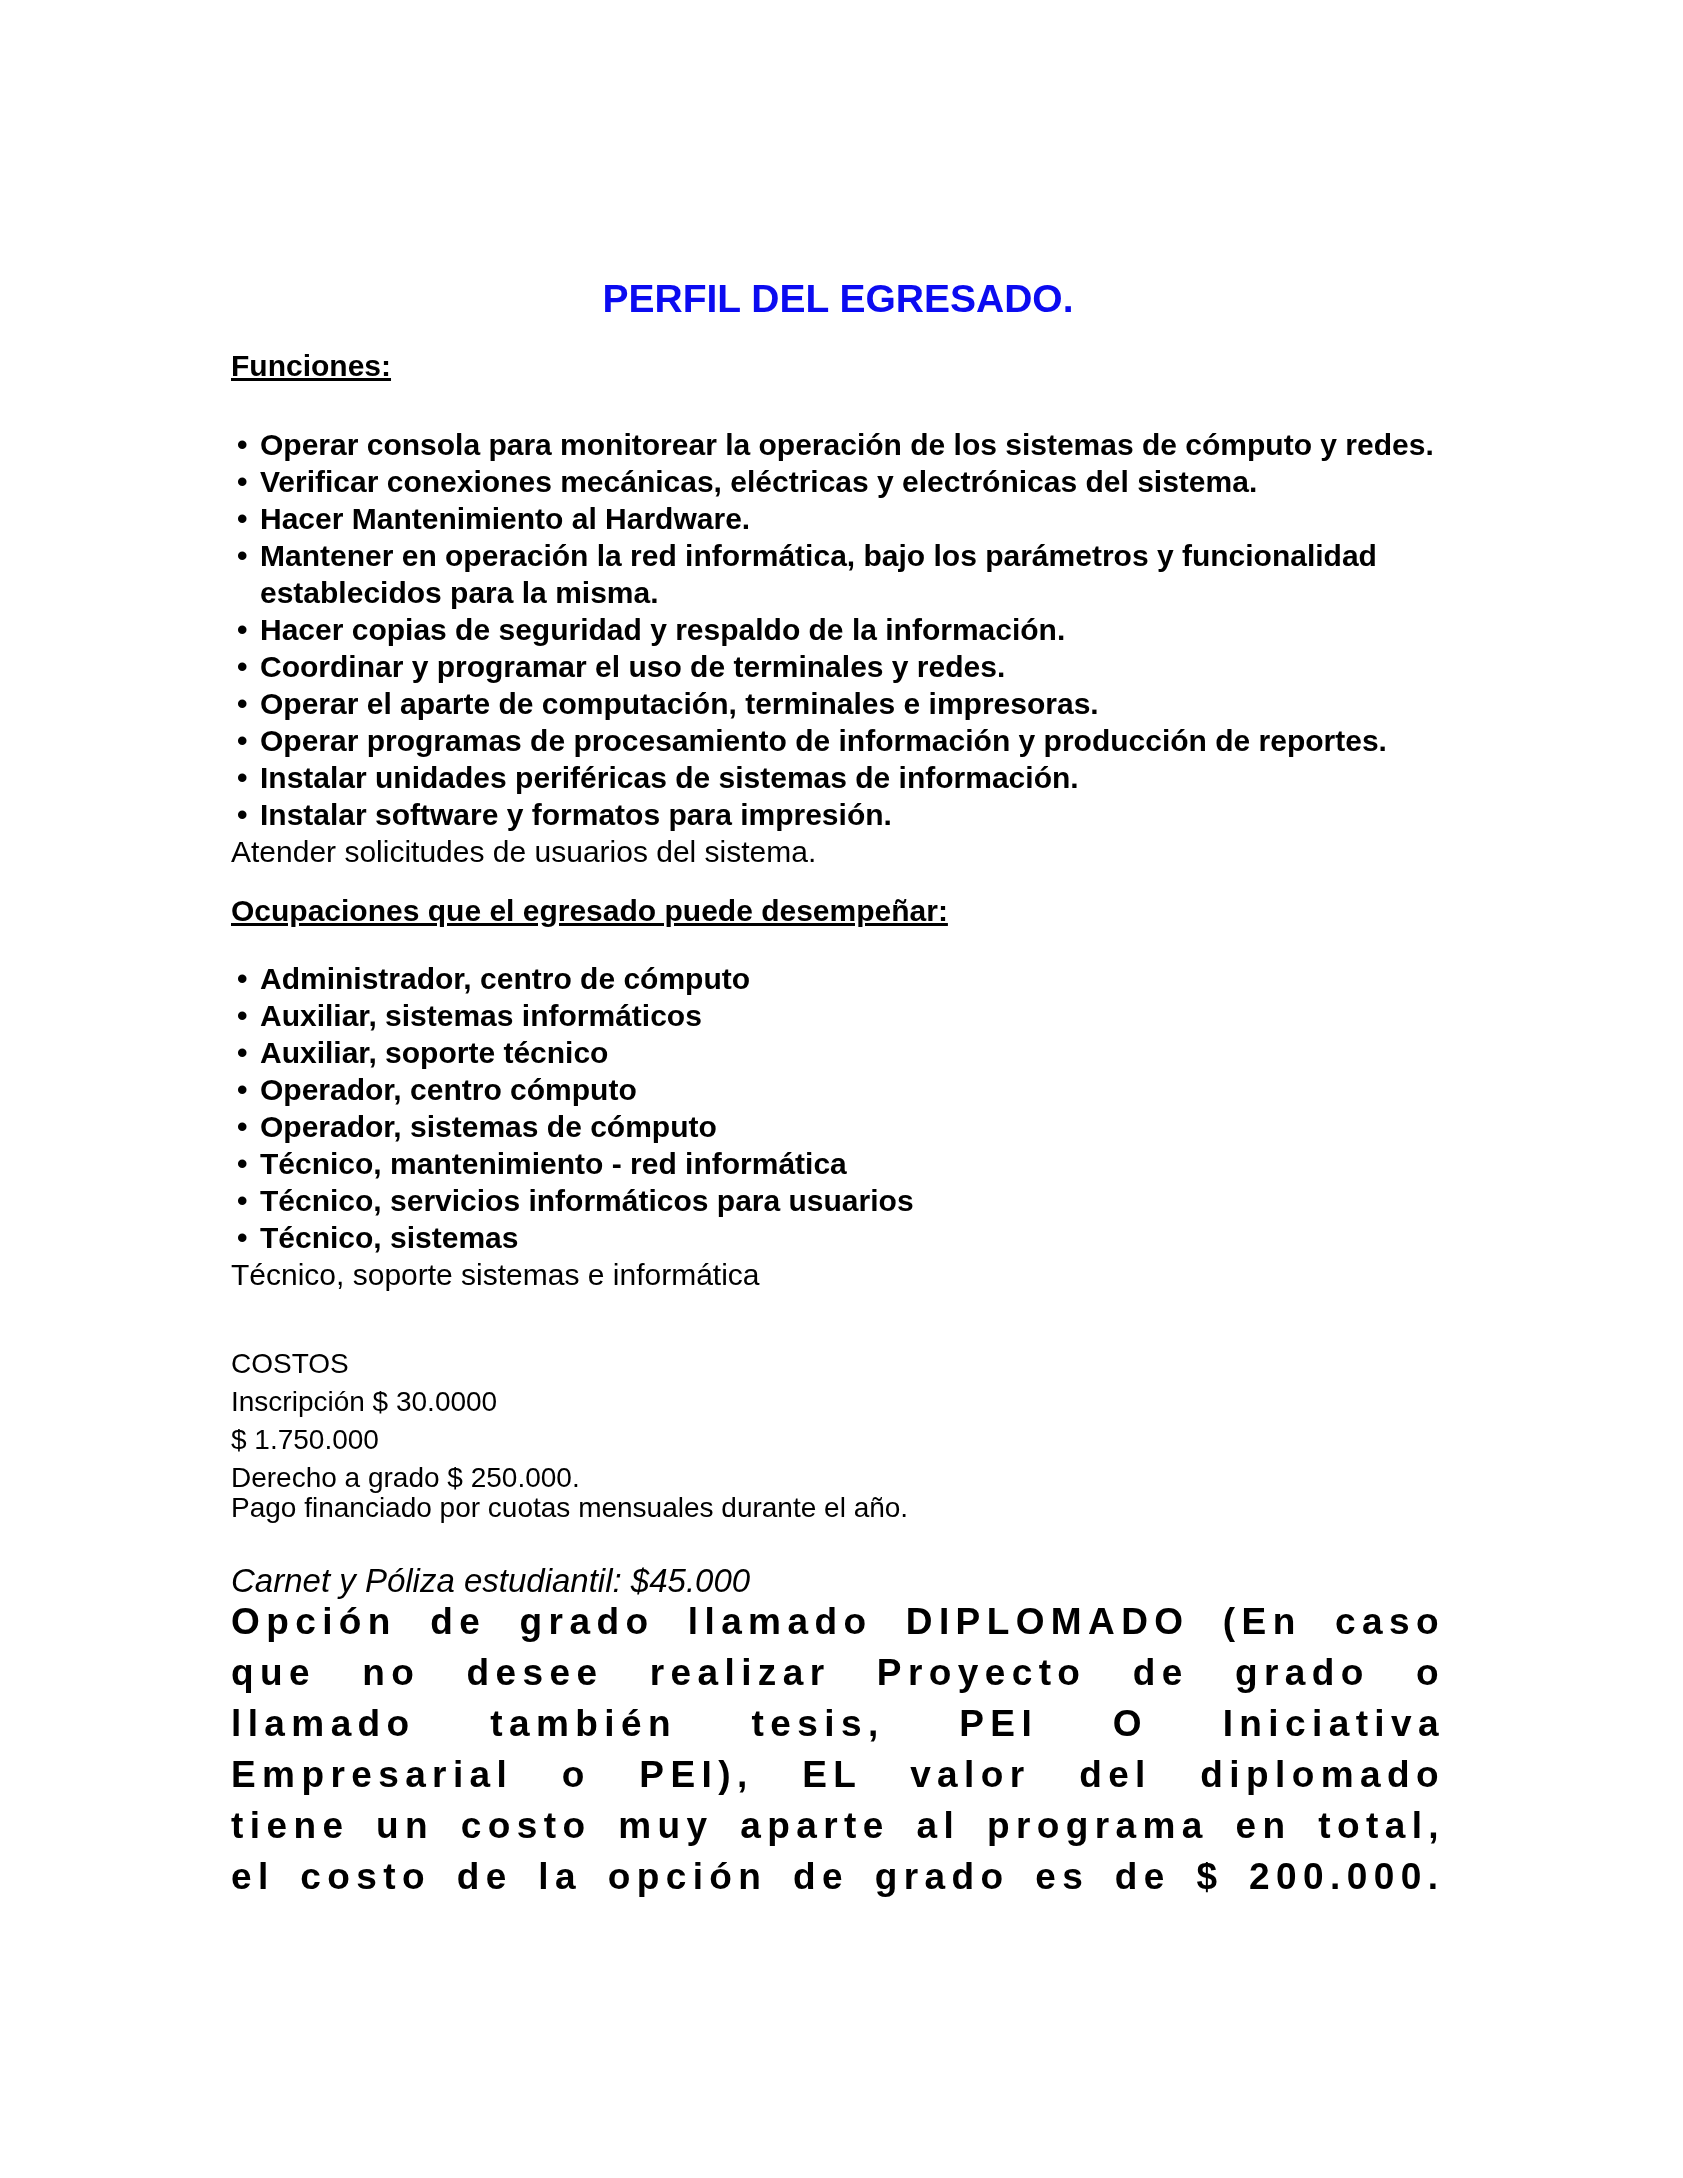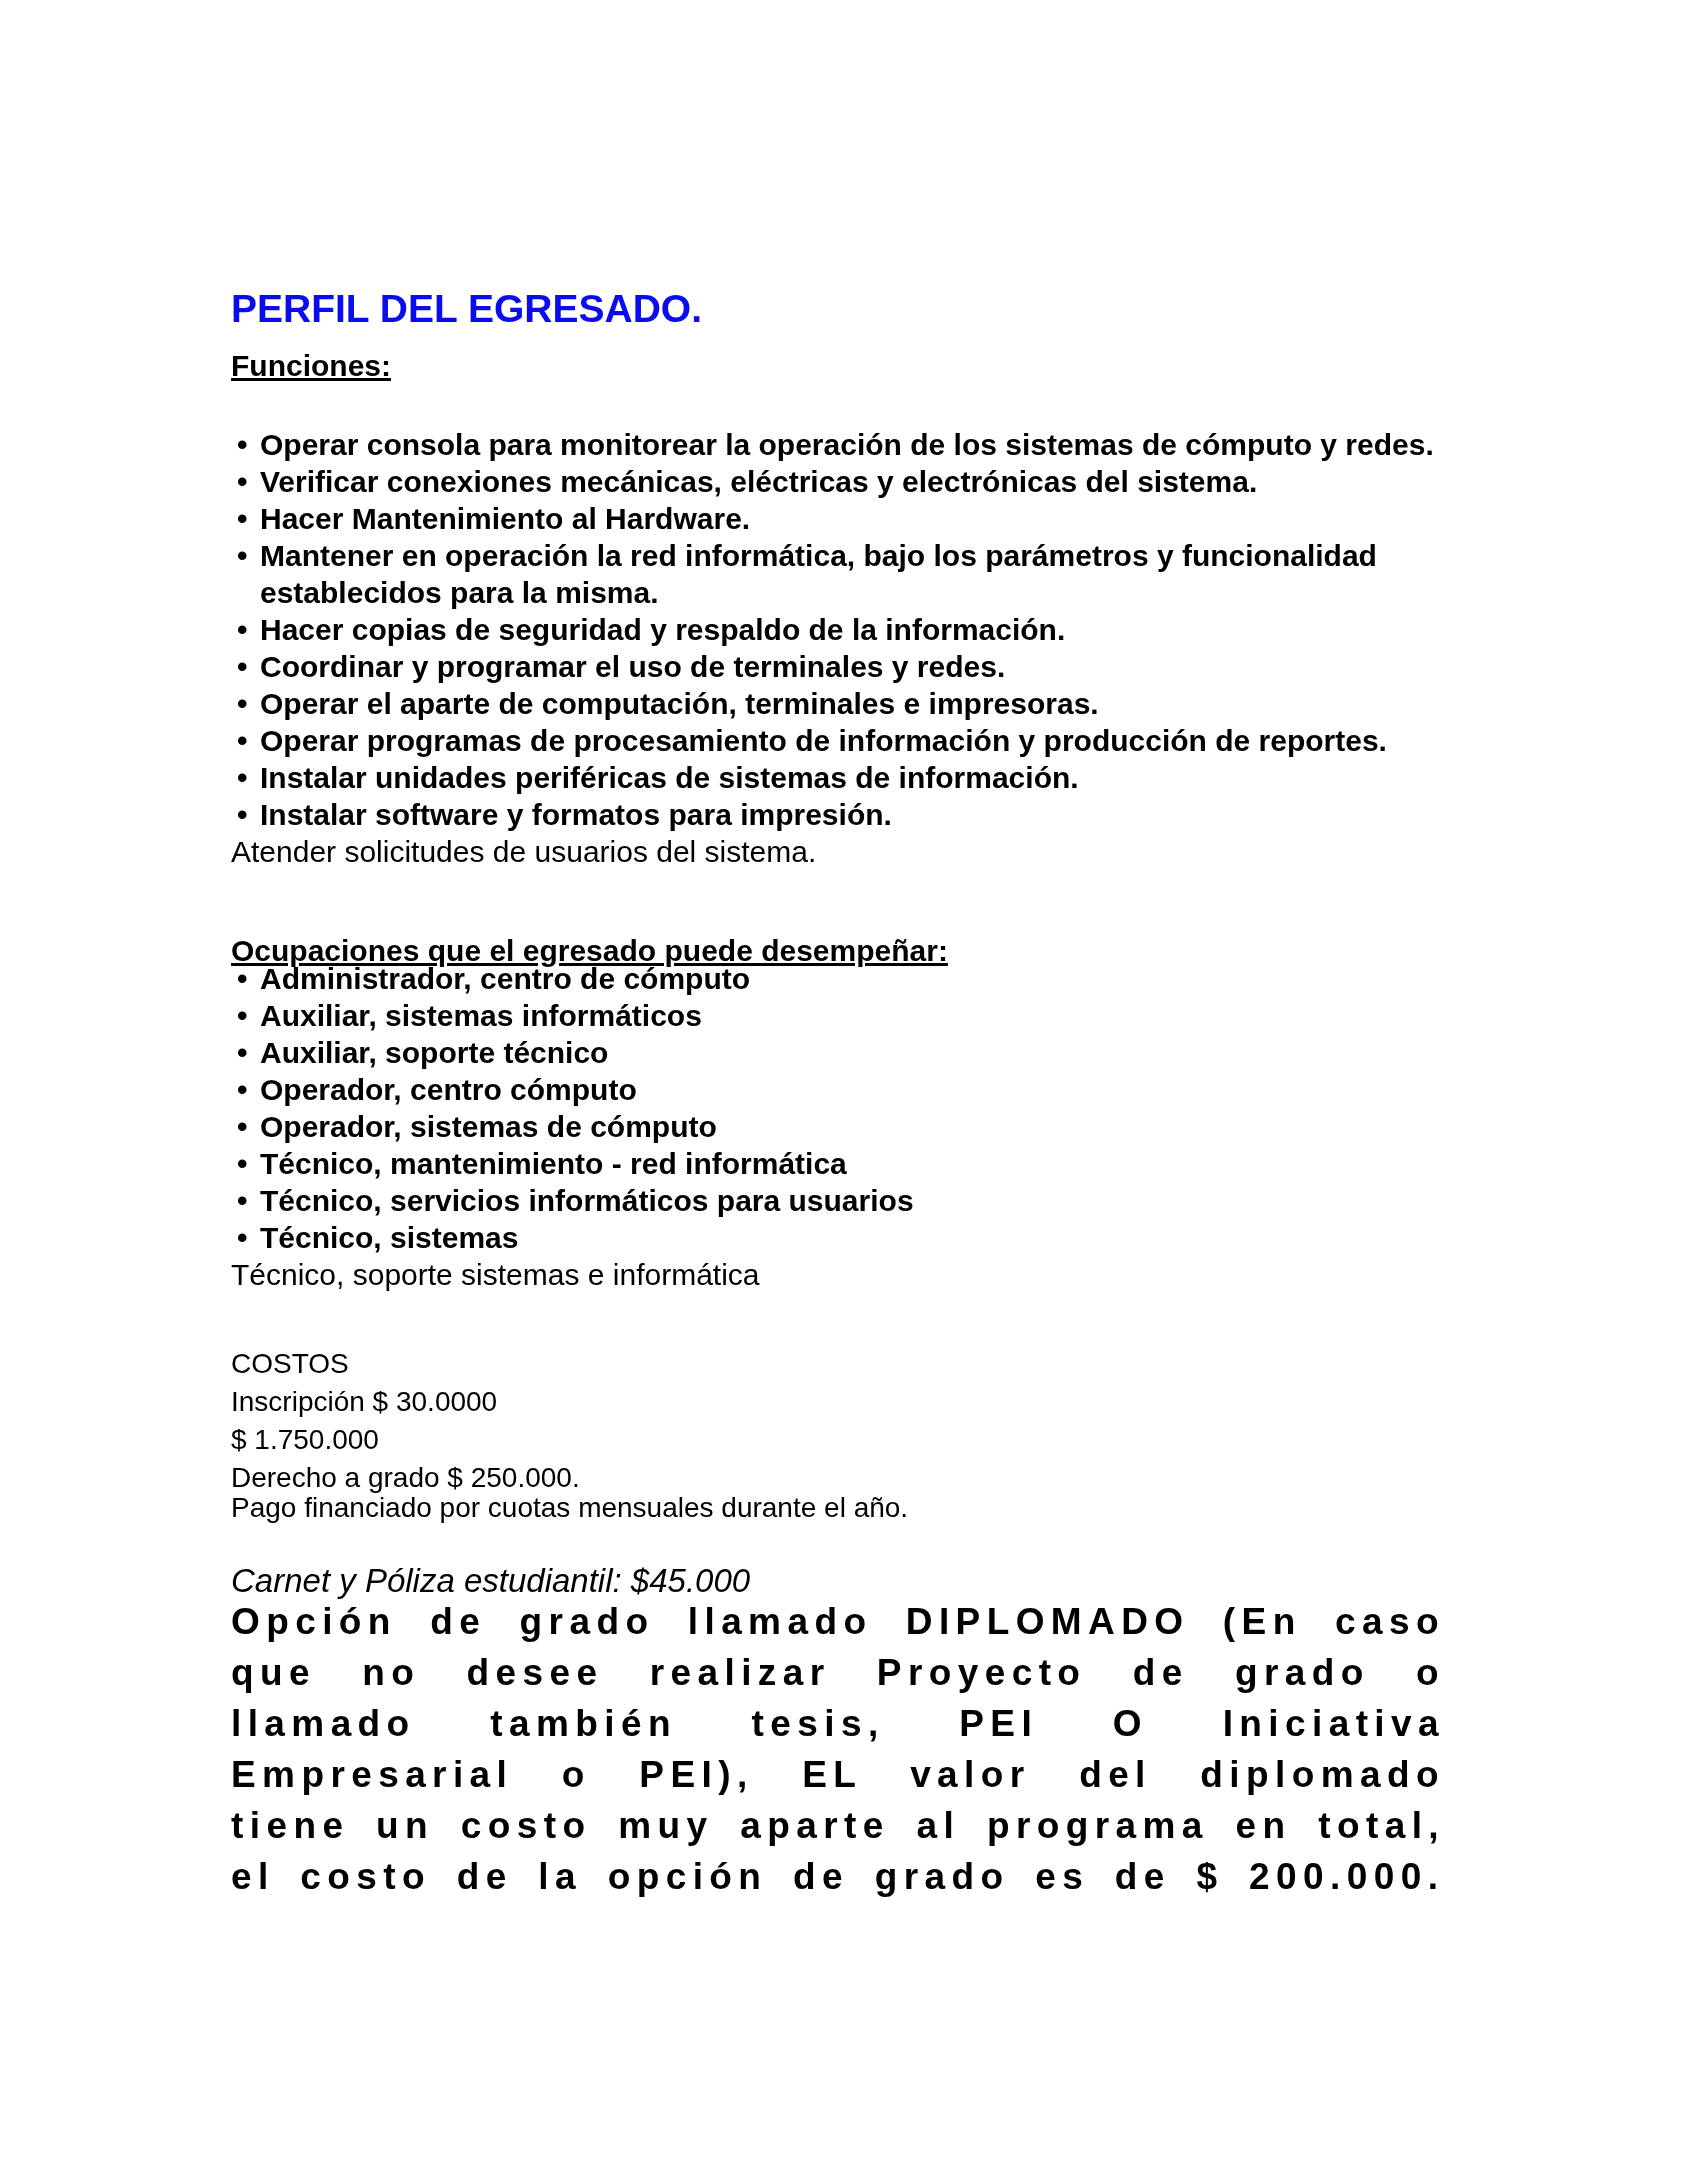--- a/index.html
+++ b/index.html
@@ -19,35 +19,35 @@
     position: absolute;
     inset: 0;
     background: #ffffff;
   }
   .block {
     position: absolute;
     left: 231px;
     width: 1214px;
   }
   .doc-title {
-    top: 285px;
-    text-align: left;
+    top: 275px;
+    text-align: center;
     font-size: 39px;
     font-weight: bold;
     color: #0b0bf0;
     line-height: 48px;
   }
   .section-heading {
     font-size: 30px;
     font-weight: bold;
     line-height: 37px;
     text-decoration: underline;
   }
   .funciones-heading { top: 347px; }
-  .ocupaciones-heading { top: 892px; margin-top: 40px; }
+  .ocupaciones-heading { top: 892px; }
   ul.doc-list {
     list-style: none;
     margin: 0;
     padding: 0;
     font-size: 30px;
     font-weight: bold;
   }
   ul.doc-list li {
     position: relative;
     padding-left: 29px;

